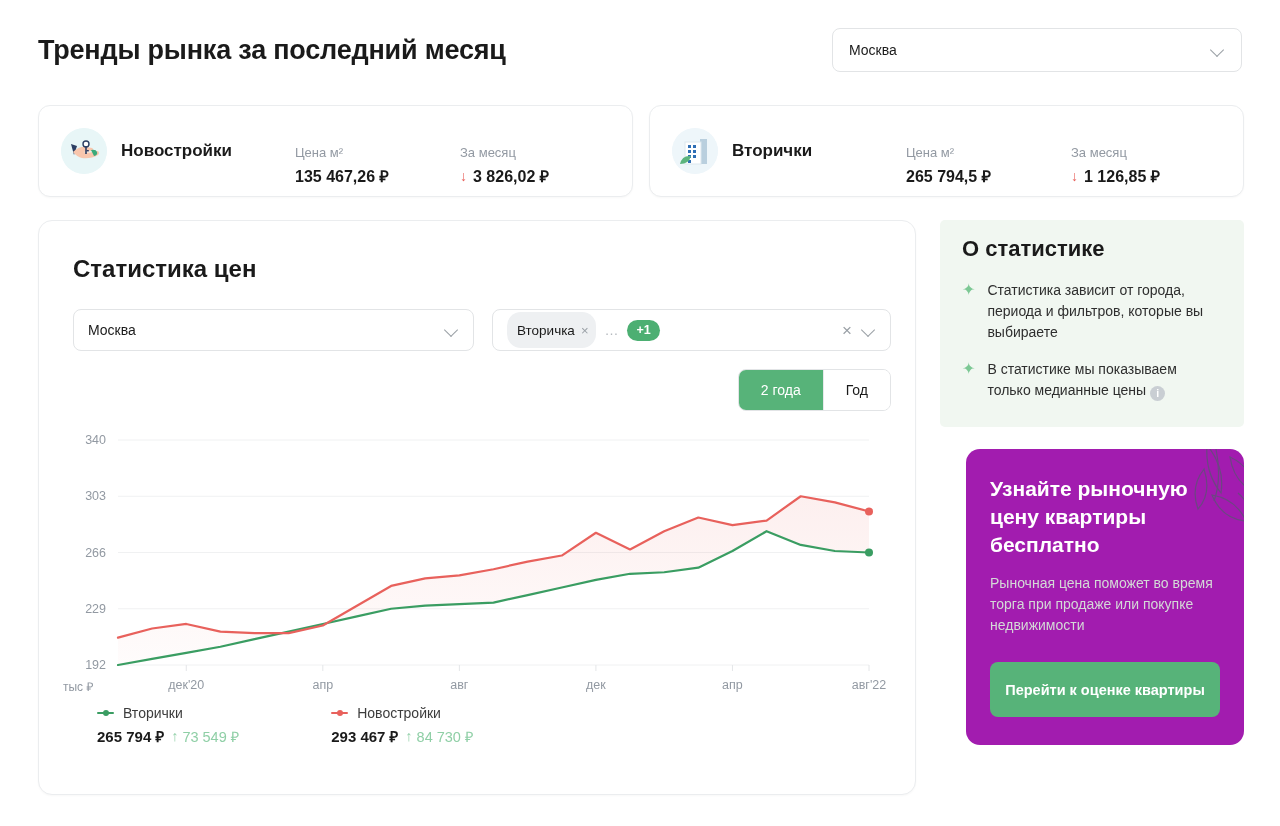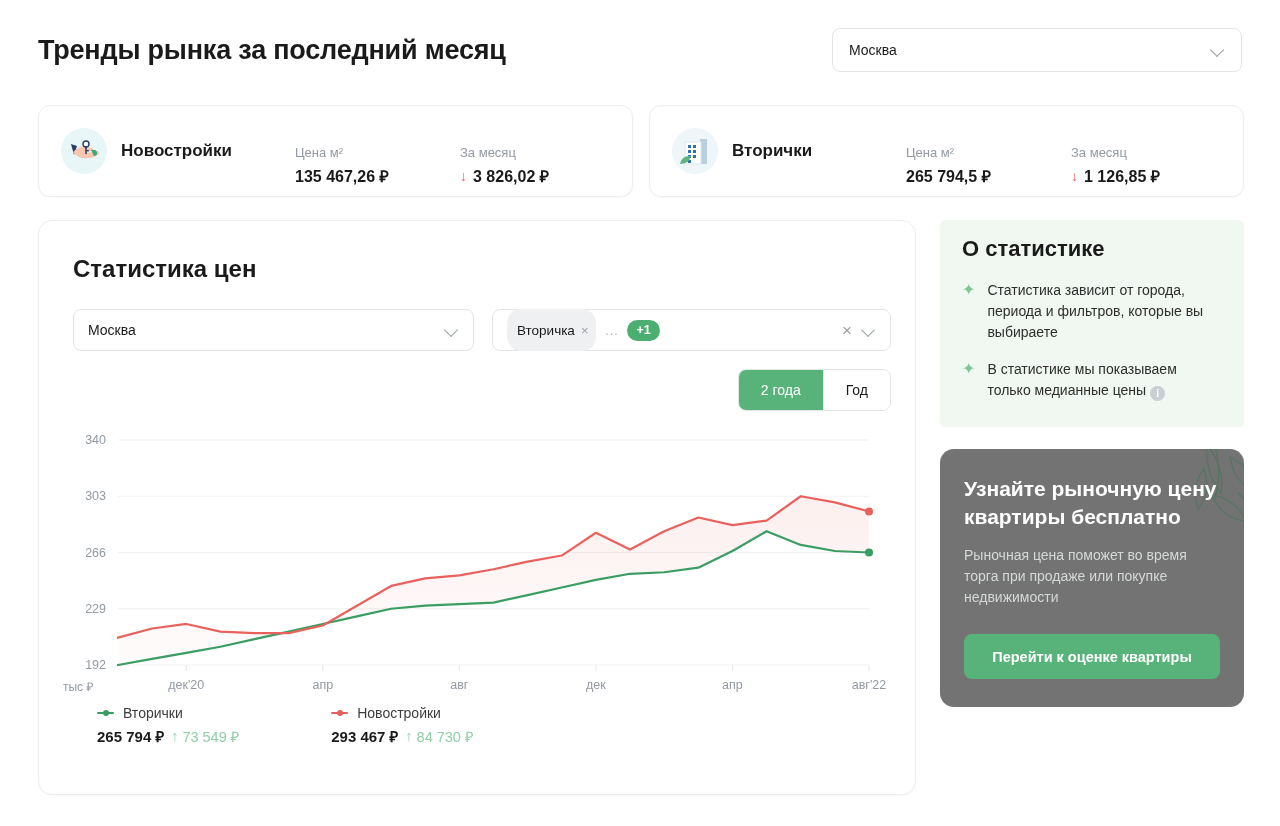--- a/index.html
+++ b/index.html
@@ -67,21 +67,21 @@
 
   .filters { display: flex; gap: 18px; margin: 26px 0 0 10px; }
   .sel-box {
     height: 42px; border: 1px solid #e2e4e6; border-radius: 8px; background: #fff;
     display: flex; align-items: center; padding: 0 14px; font-size: 14px; color: #1a1a1a;
     cursor: pointer;
   }
   .sel-city { width: 406px; justify-content: space-between; }
   .sel-type { width: 404px; gap: 8px; }
   .chip {
-    background: #eef0f2; border-radius: 14px; height: 42px; display: inline-flex;
+    background: #eef0f2; border-radius: 14px; height: 36px; display: inline-flex;
     align-items: center; padding: 0 8px 0 10px; font-size: 13.5px; color: #1a1a1a; gap: 6px;
   }
   .chip-x { color: #9aa0a6; font-size: 13px; cursor: pointer; }
   .dots { color: #b4b9be; font-size: 14px; letter-spacing: 1px; }
   .badge-plus {
     background: #4caf72; color: #fff; border-radius: 11px; height: 21px;
     display: inline-flex; align-items: center; padding: 0 9px; font-size: 12.5px; font-weight: 600;
   }
   .sel-type-right { margin-left: auto; display: flex; align-items: center; gap: 10px; }
   .xmark { color: #9aa0a6; font-size: 17px; line-height: 1; cursor: pointer; }
@@ -121,28 +121,29 @@
   .spark { color: #7cc894; font-size: 16px; line-height: 20px; flex: 0 0 auto; }
   .ab-text { font-size: 14px; line-height: 21px; color: #2e2e2e; }
   .info-i {
     display: inline-flex; align-items: center; justify-content: center;
     width: 15px; height: 15px; border-radius: 50%; background: #c9ced3; color: #fff;
     font-size: 10.5px; font-weight: 700; vertical-align: -2px; margin-left: 4px; cursor: pointer;
     font-style: normal;
   }
 
   .promo {
-    background: #737373; border-radius: 14px; padding: 26px 24px 28px 24px; position: relative;
+    background: #a21caf; border-radius: 14px; padding: 26px 24px 28px 24px; position: relative;
     overflow: hidden;
+    margin-left: 26px;
   }
   .promo-leaf { position: absolute; right: -18px; top: -14px; opacity: .55; }
   .promo h3 { font-size: 21px; line-height: 28px; font-weight: 700; color: #fff; position: relative; z-index: 2; }
   .promo p { font-size: 14px; line-height: 21px; color: #d4d9d7; margin-top: 14px; position: relative; z-index: 2; }
   .promo-btn {
-    margin-top: 26px; height: 45px; border-radius: 8px; background: #57b379; color: #fff;
+    margin-top: 26px; height: 55px; border-radius: 8px; background: #57b379; color: #fff;
     display: flex; align-items: center; justify-content: center; font-size: 14.5px; font-weight: 700;
     cursor: pointer; position: relative; z-index: 2; border: none; width: 100%;
     font-family: "Liberation Sans", sans-serif;
   }
   .axis-label { font-size: 12.5px; fill: #9299a2; font-family: "Liberation Sans", sans-serif; }
   .unit-label { position: absolute; left: 24px; top: 457px; font-size: 12px; color: #9299a2; }
 </style>
 </head>
 <body>
 

